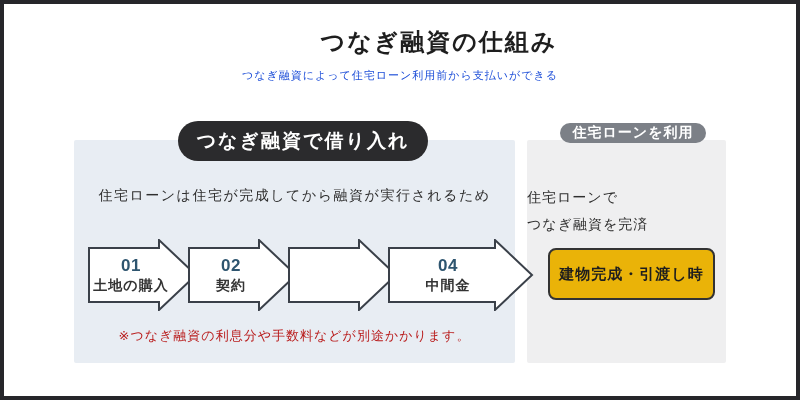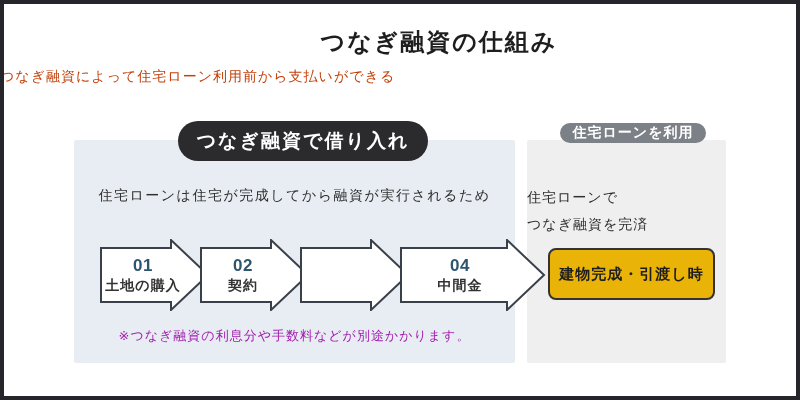--- a/index.html
+++ b/index.html
@@ -19,23 +19,23 @@
   }
   .title {
     position: absolute; top: 26px; left: 0; width: 800px;
     text-align: center;
     font-size: 24px; font-weight: bold; letter-spacing: 2px;
     color: #1e1e1e;
     margin-left: 39px;
   }
   .subtitle {
     position: absolute; top: 68px; left: 0; width: 800px;
-    text-align: left;
-    font-size: 14px; letter-spacing: 1px;
-    color: #c2410c;
+    text-align: center;
+    font-size: 11px; letter-spacing: 1px;
+    color: #1d4ed8;
   }
   .panel-left {
     position: absolute; left: 74px; top: 140px;
     width: 441px; height: 223px;
     background: #e8edf3; border-radius: 2px;
   }
   .panel-right {
     position: absolute; left: 527px; top: 140px;
     width: 199px; height: 223px;
     background: #efeff0; border-radius: 2px;
@@ -66,21 +66,21 @@
     position: absolute; left: 527px; top: 184px; width: 199px;
     text-align: left;
     font-size: 14px; letter-spacing: 1px; line-height: 1.95;
     color: #2f2f2f;
   }
   .steps-row {
     position: absolute; left: 88px; top: 239px;
     display: flex; align-items: center;
     z-index: 5;
   }
-  .step { position: relative; height: 72px; margin-left: 12px; }
+  .step { position: relative; height: 72px; }
   .step.w110 { width: 110px; }
   .step.w146 { width: 146px; }
   .step + .step { margin-left: -10px; }
   .step svg { position: absolute; left: 0; top: 0; display: block; }
   .step-text {
     position: absolute; left: 0; top: 0; bottom: 0;
     display: flex; flex-direction: column;
     align-items: center; justify-content: center;
     z-index: 2;
   }
@@ -90,21 +90,21 @@
     font-size: 17px; font-weight: bold; color: #2e556f;
     letter-spacing: 0.5px; line-height: 1.2;
   }
   .step-label {
     font-size: 14px; font-weight: 600; color: #333333;
     letter-spacing: 1px; line-height: 1.3; white-space: nowrap;
   }
   .note {
     position: absolute; left: 74px; top: 327px; width: 441px;
     text-align: center;
-    font-size: 13px; letter-spacing: 1px; color: #a21caf;
+    font-size: 13px; letter-spacing: 1px; color: #b91c1c;
   }
   .final-box {
     position: absolute; left: 548px; top: 248px;
     width: 167px; height: 52px;
     background: #eab308;
     border: 2px solid #333333; border-radius: 8px;
     display: flex; align-items: center; justify-content: center;
     font-size: 15px; font-weight: bold; letter-spacing: 1px;
     color: #1e1e1e;
     z-index: 6;

